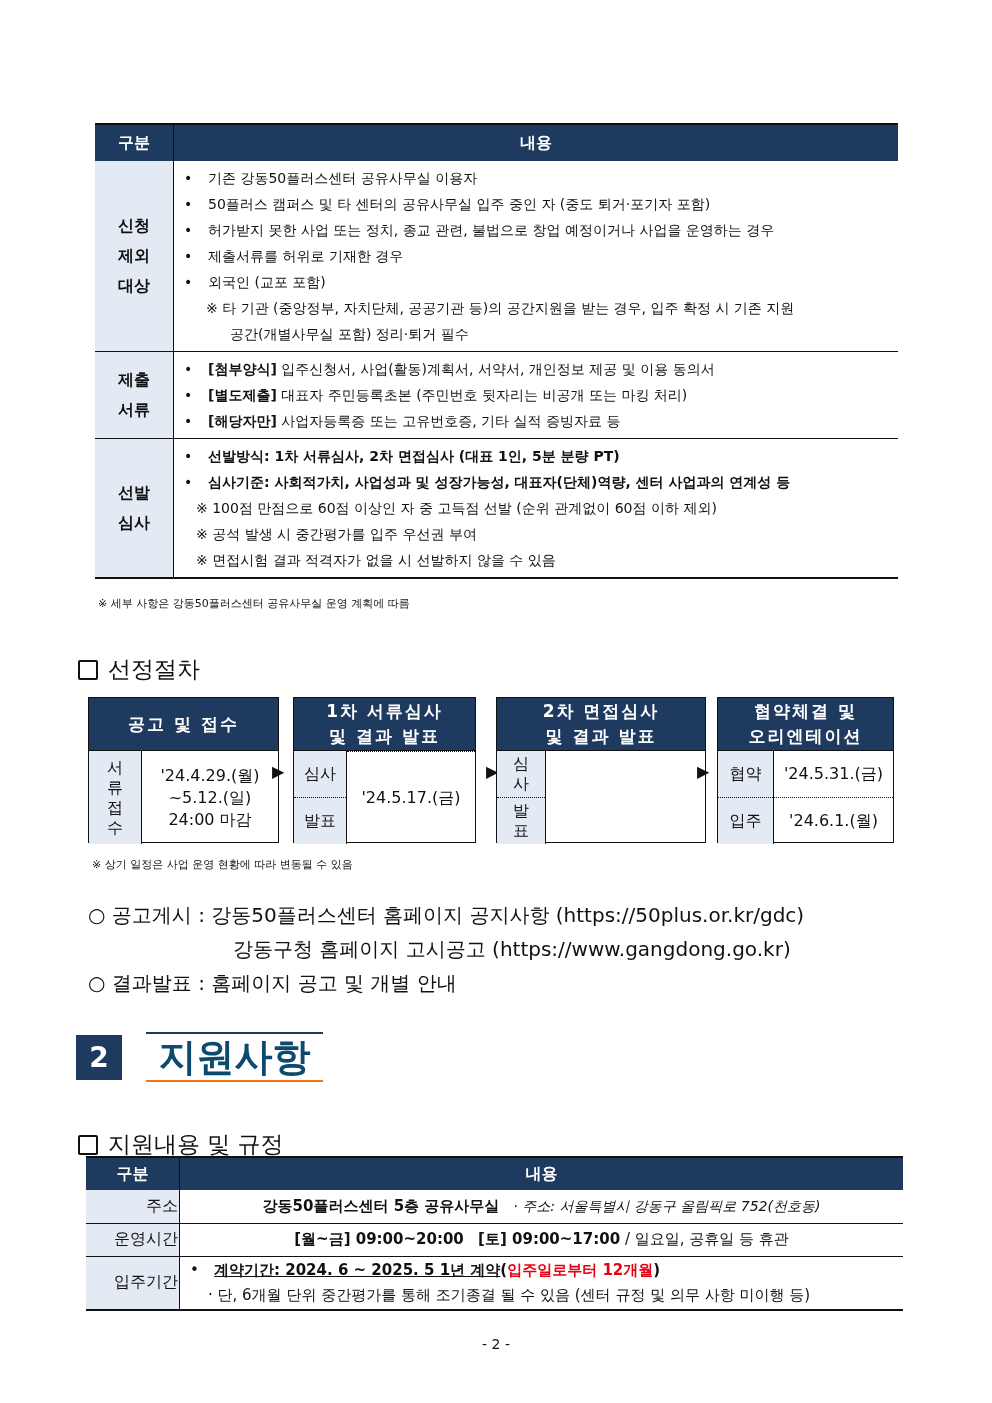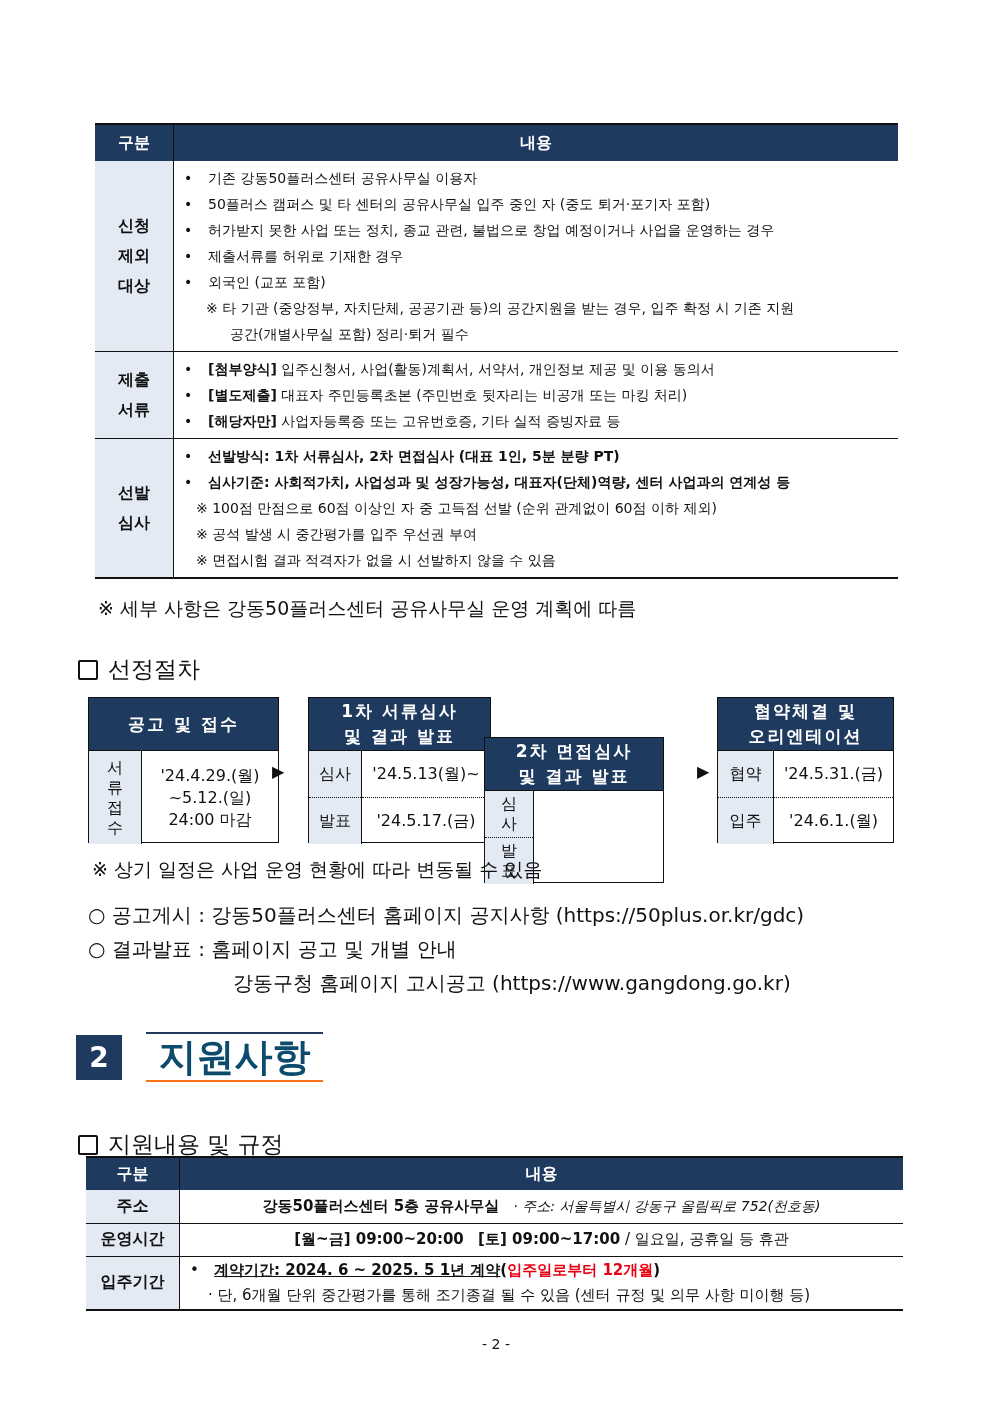--- a/index.html
+++ b/index.html
@@ -12,21 +12,21 @@
   .t1 th.c1 { width: 76px; border-right: 1px solid #111; }
   .t1 td.lbl { background: #e3eaf4; text-align: center; font-weight: bold; font-size: 16px; line-height: 30px; border-right: 1px solid #111; border-bottom: 1px solid #111; }
   .t1 td.cnt { border-bottom: 1px solid #111; padding: 4px 0 4px 8px; }
   .t1 tr:last-child td { border-bottom: 2px solid #111; }
   .line { height: 26px; line-height: 26px; white-space: nowrap; }
   .bul { display: inline-block; width: 24px; padding-left: 2px; }
   .note { padding-left: 24px; }
   .note2 { padding-left: 48px; }
   .note3 { padding-left: 14px; }
   b.bk { font-weight: bold; margin-top: 48px; }
-  .foot-note { font-size: 19px; }
+  .foot-note { font-size: 11px; }
   
   .sec-h { font-size: 23px; display: flex; align-items: center; gap: 10px; }
   .chk { width: 20px; height: 20px; border: 2px solid #111; border-radius: 2px; box-sizing: border-box; }
   
   .step { position: absolute; top: 697px; border: 1px solid #111; box-sizing: border-box; height: 146px; }
   .step-h { background: #1f3a5f; color: #fff; height: 52px; display: flex; align-items: center; justify-content: center; text-align: center; font-weight: bold; font-size: 17px; line-height: 25px; letter-spacing: 2px; border-bottom: 1px solid #111; }
   .step-body { display: flex; height: 93px; }
   .sk { background: #e3eaf4; border-right: 1px solid #111; display: flex; flex-direction: column; }
   .sk div, .sv div { flex: 1; display: flex; align-items: center; justify-content: center; text-align: center; font-size: 16px; }
   .sv { flex: 1; display: flex; flex-direction: column; }
@@ -34,21 +34,21 @@
   .arrow { position: absolute; top: 762px; font-size: 16px; }
   .info { font-size: 20px; line-height: 34px; white-space: nowrap; }
   
   .num-box { position: absolute; left: 76px; top: 1035px; width: 46px; height: 45px; background: #1f3a5f; color: #fff; font-weight: bold; font-size: 28px; display: flex; align-items: center; justify-content: center; }
   .sec-title { position: absolute; left: 146px; top: 1032px; width: 177px; height: 46px; border-top: 2px solid #1f3a5f; border-bottom: 2px solid #f97316; color: #0c4a6e; font-weight: bold; font-size: 38px; display: flex; align-items: center; justify-content: center; }
   
   .t2 { position: absolute; left: 86px; top: 1156px; width: 817px; font-size: 15px; }
   .t2 th { background: #1f3a5f; color: #fff; height: 30px; font-weight: bold; font-size: 16px; border-top: 2px solid #111; }
   .t2 th.c1 { width: 91px; border-right: 1px solid #111; }
   .t2 td { border-bottom: 1px solid #111; }
-  .t2 td.lbl { background: #e3eaf4; text-align: center; font-weight: bold; font-size: 16px; border-right: 1px solid #111; }
+  .t2 td.lbl { background: #e3eaf4; text-align: right; font-weight: normal; font-size: 16px; border-right: 1px solid #111; }
   .t2 tr:last-child td { border-bottom: 2px solid #111; }
   .red { color: #e60012; font-weight: bold; }
   .ul { text-decoration: underline; font-weight: bold; }
   .ital { font-style: italic; font-size: 14px; margin-left: 14px; }
   .pageno { position: absolute; left: 0; width: 992px; top: 1336px; text-align: center; font-size: 14px; }
 </style>
 </head>
 <body>
 
 <table class="t1">
@@ -118,41 +118,40 @@
     </div>
     <div class="sv" style="justify-content:center; align-items:center; font-size:16px; line-height:22px;">
       <span>'24.4.29.(월)</span>
       <span>~5.12.(일)</span>
       <span>24:00 마감</span>
     </div>
   </div>
 </div>
 <div class="arrow" style="left:272px;">▶</div>
 
-<div class="step" style="left:308px; width:183px;">
+<div class="step" style="left:293px; width:183px;">
   <div class="step-h">
     <div>
         <div>1차 서류심사</div>
         <div>및 결과 발표</div>
       </div>
   </div>
   <div class="step-body">
     <div class="sk" style="width:52px;">
       <div>심사</div>
       <div class="dot">발표</div>
     </div>
     <div class="sv">
-      <div>'24.5.13(월)~</div>
       <div class="dot">'24.5.17.(금)</div>
     </div>
   </div>
 </div>
 <div class="arrow" style="left:486px;">▶</div>
 
-<div class="step" style="left:484px; width:180px;margin-top:40px;">
+<div class="step" style="left:496px; width:210px;">
   <div class="step-h">
     <div>
         <div>2차 면접심사</div>
         <div>및 결과 발표</div>
       </div>
   </div>
   <div class="step-body">
     <div class="sk" style="width:48px;">
       <div style="flex-direction:column; line-height:20px;">
           <span>심</span>
@@ -190,27 +189,27 @@
 
 <div class="abs foot-note" style="left:92px; top:857px;">※ 상기 일정은 사업 운영 현황에 따라 변동될 수 있음</div>
 
 <div class="abs info" style="left:88px; top:898px;">
   <div>
     <span>○</span>
     <span>공고게시</span>
     <span>:</span>
     <span>강동50플러스센터 홈페이지 공지사항 (https://50plus.or.kr/gdc)</span>
   </div>
+  <div style="padding-left:145px;"><span>강동구청 홈페이지 고시공고 (https://www.gangdong.go.kr)</span></div>
   <div>
     <span>○</span>
     <span>결과발표</span>
     <span>:</span>
     <span>홈페이지 공고 및 개별 안내</span>
   </div>
-  <div style="padding-left:145px;"><span>강동구청 홈페이지 고시공고 (https://www.gangdong.go.kr)</span></div>
 </div>
 
 <div class="num-box">2</div>
 <div class="sec-title">지원사항</div>
 
 <div class="abs sec-h" style="left:78px; top:1129px;">
   <span class="chk"></span>
   <span>지원내용 및 규정</span>
 </div>
 

